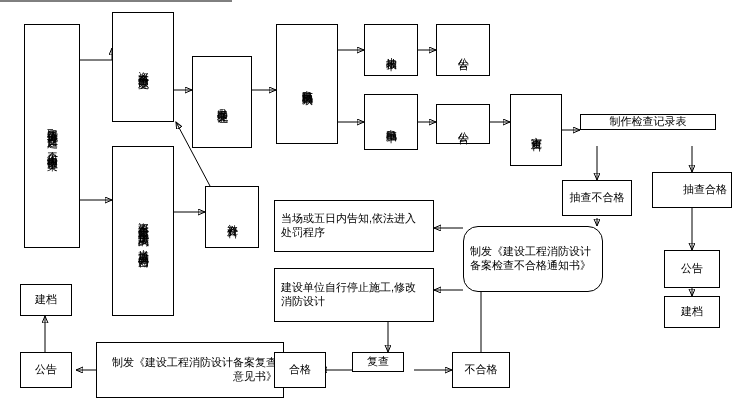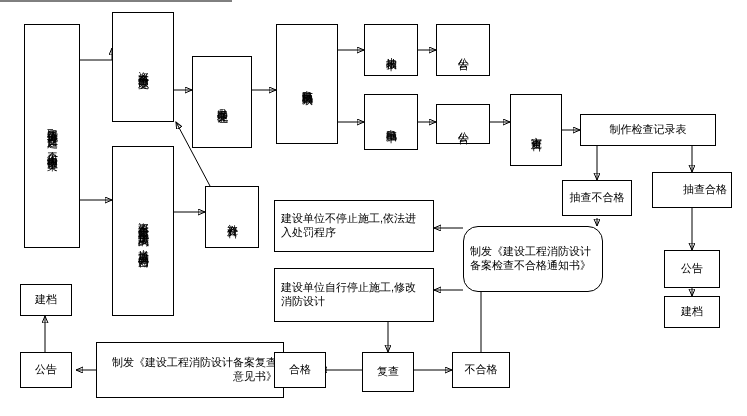--- a/index.html
+++ b/index.html
@@ -116,41 +116,41 @@
   <div class="box vert" style="left:364px;top:24px;width:54px;height:52px;">未被抽中</div>
 
   <div class="box vert" style="left:436px;top:24px;width:54px;height:52px;">公告</div>
 
   <div class="box vert" style="left:364px;top:94px;width:54px;height:56px;">电脑抽中</div>
 
   <div class="box vert" style="left:436px;top:104px;width:54px;height:40px;">公告</div>
 
   <div class="box vert" style="left:510px;top:94px;width:52px;height:72px;">审查资料</div>
 
-  <div class="box" style="left:580px;top:114px;width:136px;height:32px;">制作检查记录表</div>
+  <div class="box" style="left:580px;top:114px;width:136px;height:16px;">制作检查记录表</div>
 
   <div class="box" style="left:562px;top:180px;width:70px;height:36px;">抽查不合格</div>
 
   <div class="box" style="left:652px;top:172px;width:80px;height:36px;padding-left:28px;">抽查合格</div>
 
   <div class="box" style="left:664px;top:250px;width:56px;height:38px;">公告</div>
 
   <div class="box" style="left:664px;top:296px;width:56px;height:32px;">建档</div>
 
-  <div class="box" style="left:274px;top:200px;width:160px;height:52px;text-align:left;justify-content:flex-start;padding:4px 6px;">建设单位不停止施工,依法进入处罚程序</div>
+  <div class="box" style="left:274px;top:200px;width:160px;height:52px;text-align:left;justify-content:flex-start;padding:4px 6px;">当场或五日内告知,依法进入处罚程序</div>
 
   <div class="box" style="left:463px;top:226px;width:140px;height:66px;text-align:left;justify-content:flex-start;padding:4px 6px;border-radius:15px;">制发《建设工程消防设计备案检查不合格通知书》</div>
 
   <div class="box" style="left:274px;top:268px;width:160px;height:54px;text-align:left;justify-content:flex-start;padding:10px 6px;">建设单位自行停止施工,修改消防设计</div>
 
   <div class="box" style="left:20px;top:284px;width:52px;height:32px;">建档</div>
 
   <div class="box" style="left:20px;top:352px;width:52px;height:36px;">公告</div>
 
   <div class="box" style="left:96px;top:342px;width:188px;height:56px;text-align:right;justify-content:flex-start;padding:4px 6px;">制发《建设工程消防设计备案复查意见书》</div>
 
   <div class="box" style="left:274px;top:352px;width:52px;height:36px;">合格</div>
 
-  <div class="box" style="left:362px;top:352px;width:52px;height:40px;">复查</div>
+  <div class="box" style="left:352px;top:352px;width:52px;height:20px;">复查</div>
 
   <div class="box" style="left:452px;top:352px;width:58px;height:36px;">不合格</div>
 
 </div>
 
 </body></html>

